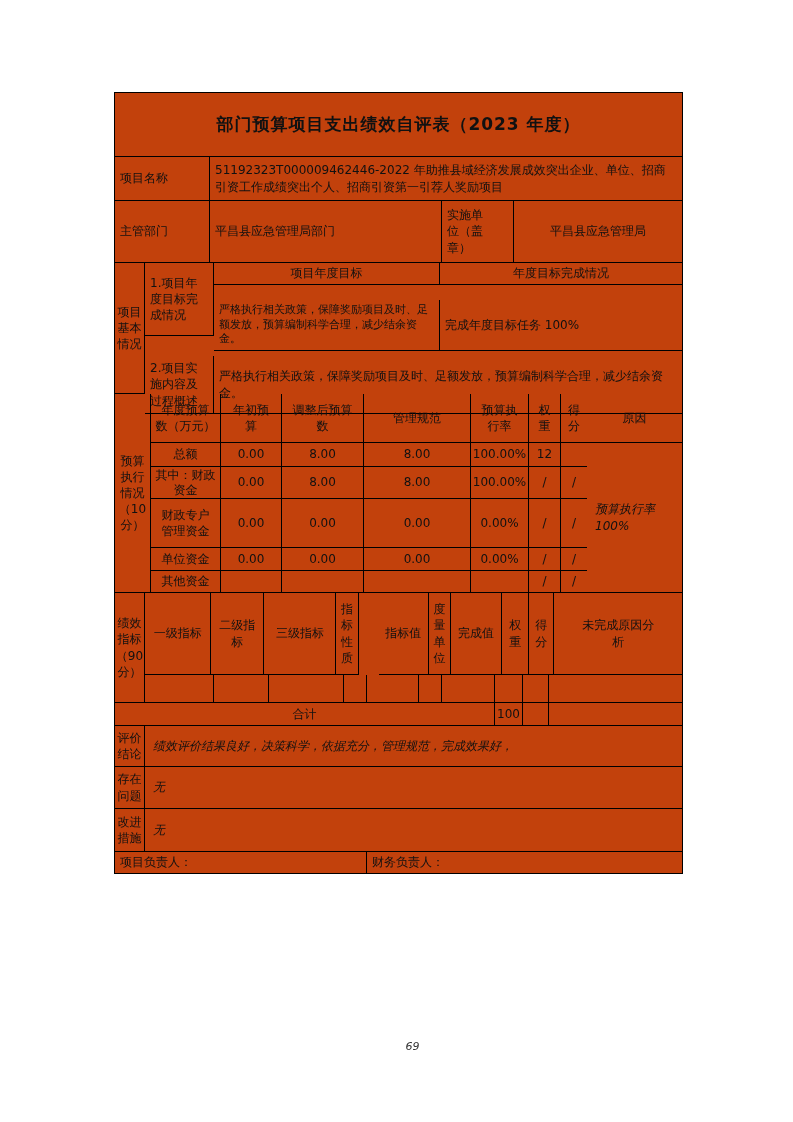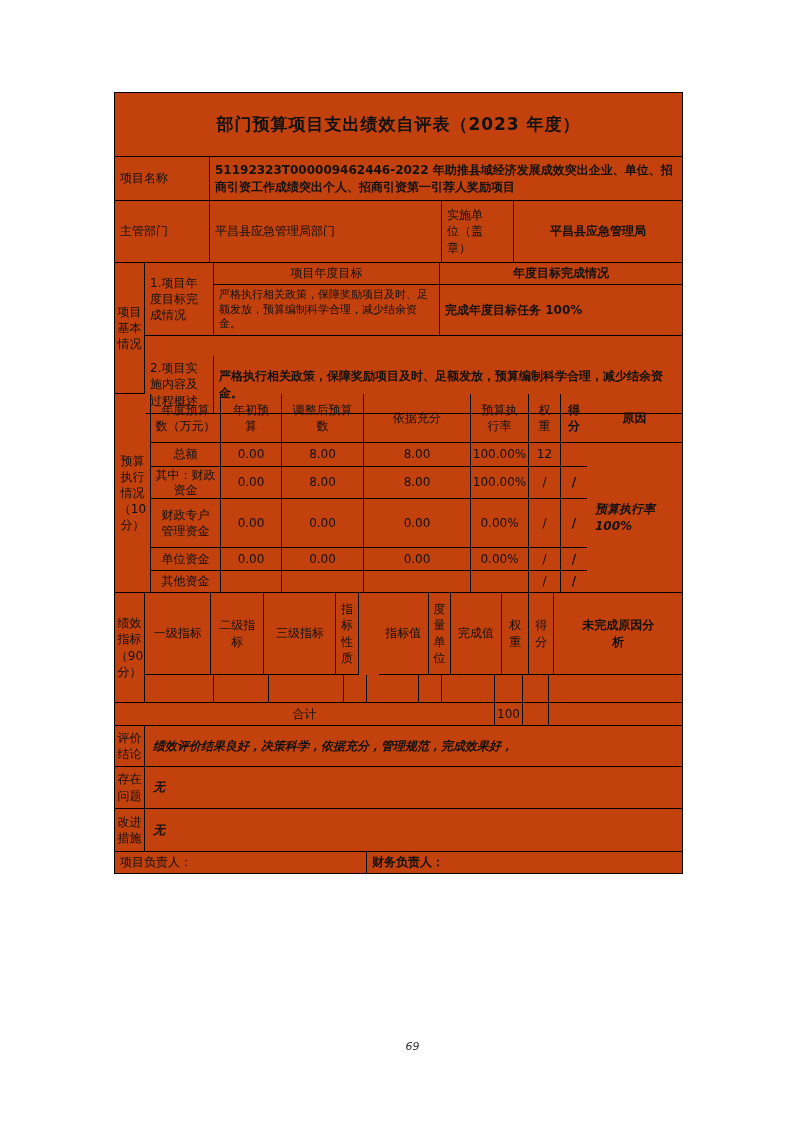--- a/index.html
+++ b/index.html
@@ -3,21 +3,21 @@
 <meta charset="utf-8">
 <style>
   html,body{margin:0;padding:0;background:#ffffff;}
   body{width:793px;height:1122px;font-family:"DejaVu Sans","Liberation Sans",sans-serif;color:#111;font-size:12px;line-height:1.35;}
   .sheet{position:relative;width:793px;height:1122px;background:#fff;overflow:hidden;}
   .tbl{position:absolute;left:114px;top:92px;width:569px;border:1px solid #000;box-sizing:border-box;background:#c2410c;}
   .row{display:flex;}
   .col{display:flex;flex-direction:column;}
   .cell{box-sizing:border-box;border-right:1px solid #000;border-bottom:1px solid #000;display:flex;align-items:center;justify-content:flex-start;padding:1px 5px;white-space:pre-line;overflow:hidden;}
   .c{justify-content:center;text-align:center;padding:1px 2px;}
-  .nr{border-right:none;font-weight:bold;}
+  .nr{border-right:none;}
   .nb{border-bottom:none;}
   .it{font-style:italic;}
   .small{font-size:11px;}
   .title-cell{font-size:17px;font-weight:bold;letter-spacing:1px;}
   .pagenum{position:absolute;left:16px;top:1040px;width:793px;text-align:center;font-size:11px;color:#333;font-style:italic;}
 </style>
 </head>
 <body>
 
 <div class="sheet">
@@ -43,21 +43,21 @@
 
     <div class="row" style="height:131px;">
       <div class="cell c" style="width:30px;height:131px;">项目
 基本
 情况</div>
       <div class="col" style="width:537px;">
         <div class="row" style="height:73px;">
           <div class="cell" style="width:69px;height:73px;">1.项目年
 度目标完
 成情况</div>
-          <div class="col" style="width:468px;">
+          <div class="col" style="width:468px;gap:15px;">
             <div class="row" style="height:22px;">
               <div class="cell c" style="width:226px;height:22px;">项目年度目标</div>
               <div class="cell c nr" style="width:242px;height:22px;">年度目标完成情况</div>
             </div>
             <div class="row" style="height:51px;">
               <div class="cell small" style="width:226px;height:51px;">严格执行相关政策，保障奖励项目及时、足额发放，预算编制科学合理，减少结余资金。</div>
               <div class="cell nr" style="width:242px;height:51px;">完成年度目标任务 100%</div>
             </div>
           </div>
         </div>
@@ -78,21 +78,21 @@
 分）</div>
       <div class="row" style="width:531px;">
         <div class="col" style="width:436px;">
           <div class="row" style="height:49px;">
             <div class="cell c" style="width:70px;height:49px;">年度预算
 数（万元）</div>
             <div class="cell c" style="width:61px;height:49px;">年初预
 算</div>
             <div class="cell c" style="width:82px;height:49px;">调整后预算
 数</div>
-            <div class="cell c" style="width:107px;height:49px;">依据充分</div>
+            <div class="cell c" style="width:107px;height:49px;">管理规范</div>
             <div class="cell c" style="width:58px;height:49px;">预算执
 行率</div>
             <div class="cell c" style="width:32px;height:49px;">权
 重</div>
             <div class="cell c nr" style="width:26px;height:49px;">得
 分</div>
           </div>
           <div class="row" style="height:24px;">
             <div class="cell c" style="width:70px;height:24px;">总额</div>
             <div class="cell c" style="width:61px;height:24px;">0.00</div>

